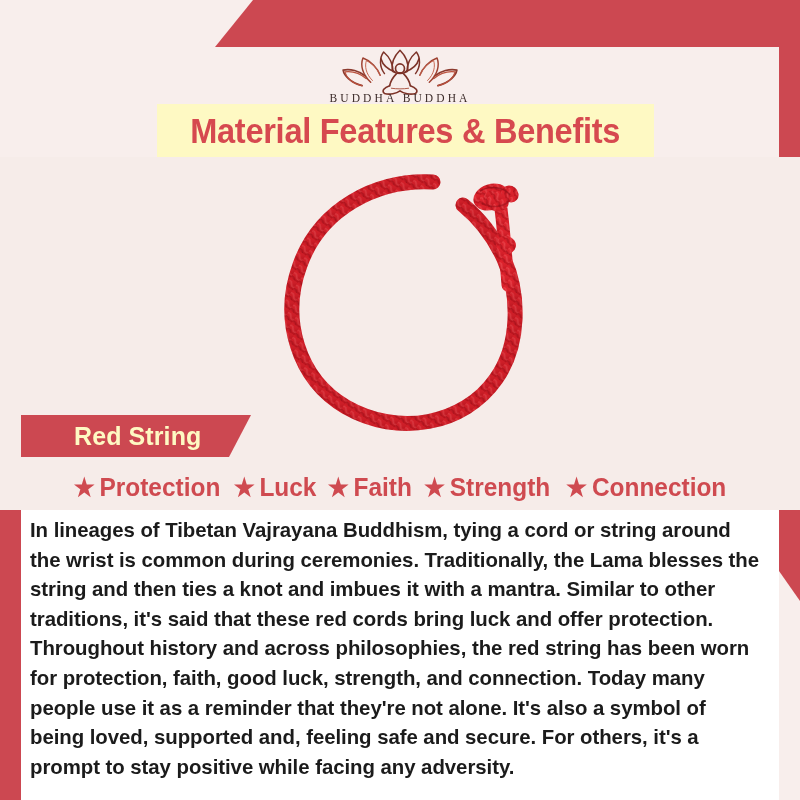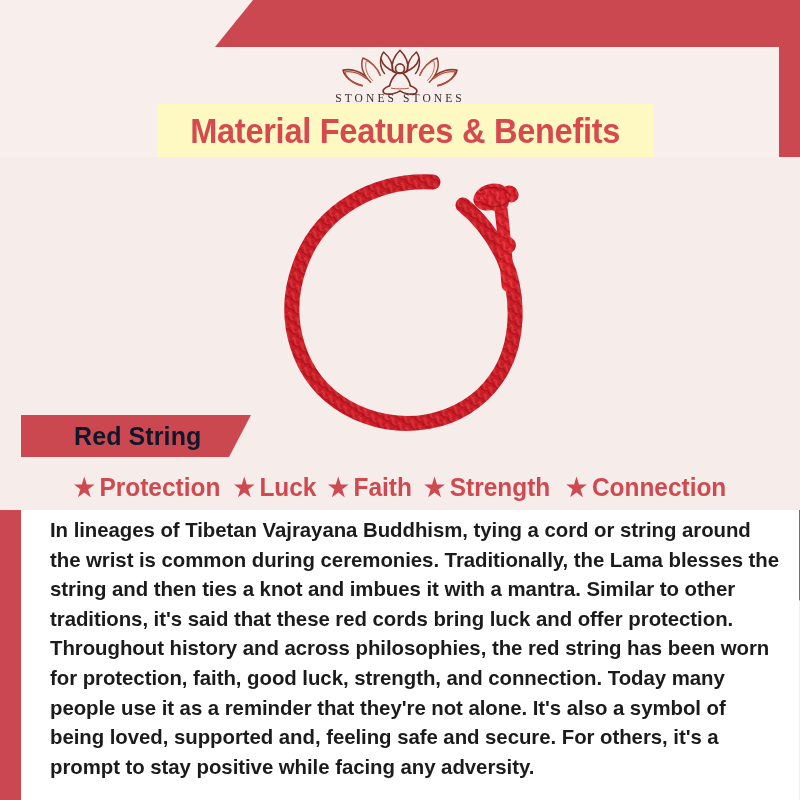--- a/index.html
+++ b/index.html
@@ -62,21 +62,21 @@
   .bracelet{position:absolute;left:258px;top:10px;width:320px;height:300px;}
 
   
   .tag{
     position:absolute;left:21px;top:415px;width:230px;height:42px;
     background:#cc4851;
     clip-path:polygon(0 0,230px 0,208px 42px,0 42px);
     display:flex;align-items:center;
   }
   .tag-label{
-    color:#0f172a;font-weight:bold;font-size:25px;
+    color:#fef9c3;font-weight:bold;font-size:25px;
     margin-left:53px;letter-spacing:0.1px;white-space:nowrap;
   }
 
   
   .features{
     position:absolute;left:0;top:466px;width:800px;height:42px;
     display:flex;align-items:center;justify-content:center;
     gap:0px;
   }
   .feat{
@@ -86,21 +86,20 @@
     transform:scaleX(0.94);transform-origin:center;
     padding:0 3px;
   }
   .feat .star{font-size:25px;margin-right:5px;line-height:1;}
   .feat .flabel{line-height:1;}
 
   
   .textblock{
     position:absolute;left:21px;top:510px;width:758px;height:290px;
     background:#ffffff;
-    padding-left:20px;
   }
   .para{
     margin:0;padding:6px 18px 0 9px;
     color:#1b1b1b;font-weight:bold;font-size:20.4px;line-height:29.6px;
     letter-spacing:-0.05px;
     font-family:"Liberation Sans",sans-serif;
     text-align:left;
   }
 </style>
 </head>
@@ -139,21 +138,21 @@
         <path d="M68 30 C60 27 54 22 52 15" stroke="#7d3328" stroke-width="1.9"></path>
         <path d="M80 30 C88 27 94 22 96 15" stroke="#7d3328" stroke-width="1.9"></path>
 
         <path d="M70 32 C66 36 63 41 62 46" stroke="#7d3328" stroke-width="1.9"></path>
         <path d="M78 32 C82 36 85 41 86 46" stroke="#7d3328" stroke-width="1.9"></path>
 
         <path d="M62 46 C56 48 52 52 56 55 C62 57 70 55 74 52 C78 55 86 57 92 55 C96 52 92 48 86 46" stroke="#7d3328" stroke-width="1.9"></path>
         <path d="M64 49 C70 50 78 50 84 49" stroke="#a9523f" stroke-width="1.1"></path>
       </g>
     </svg>
-    <div class="logo-word">STONES STONES</div>
+    <div class="logo-word">BUDDHA BUDDHA</div>
   </div>
 
   <div class="title-banner">
     <div class="title-text">Material Features &amp; Benefits</div>
   </div>
 
   <div class="photo-band">
     <svg class="bracelet" viewBox="0 0 320 300">
       <defs>
         <linearGradient id="cordG" x1="0" y1="0" x2="1" y2="1">

